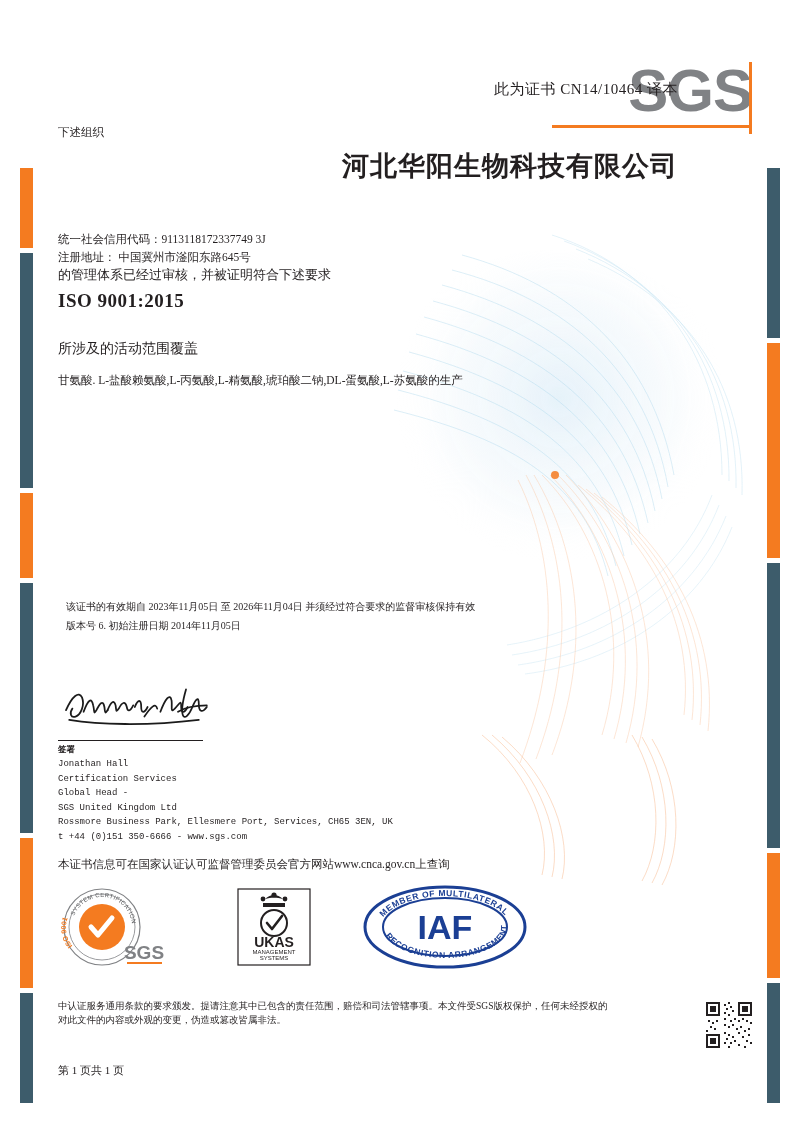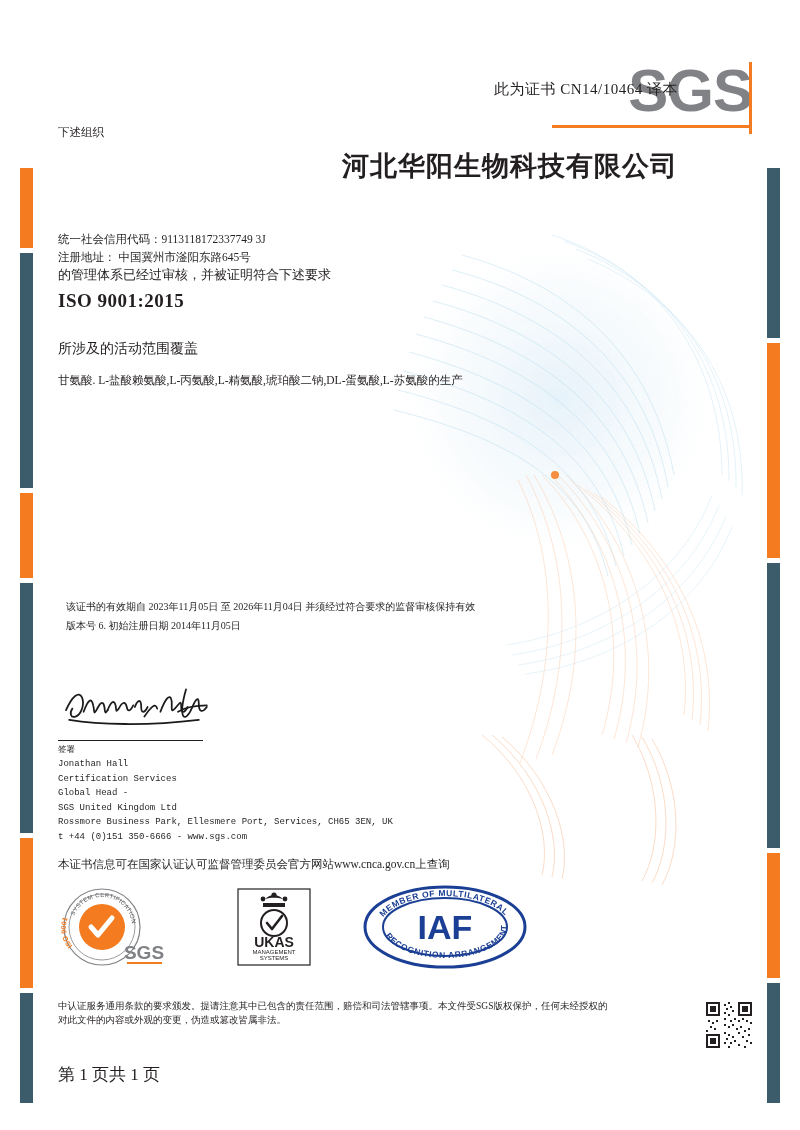--- a/index.html
+++ b/index.html
@@ -155,20 +155,21 @@
   }
   .sig-rule {
     border-top: 1px solid #231f20;
     width: 145px;
     margin-top: 2px;
   }
   .sig-label {
     font-family: "Liberation Mono", monospace;
     font-size: 8.5px;
     margin-top: 3px;
+    font-weight: bold;
   }
   .sig-details {
     font-family: "Liberation Mono", monospace;
     font-size: 9px;
     line-height: 12.5px;
     margin-top: 2px;
     white-space: pre;
   }
   .cnca-line {
     position: absolute;
@@ -200,21 +201,21 @@
     color: #2b4e9b;
     font-family: "Liberation Serif", serif;
     font-size: 9.5px;
   }
   .footer-row { display: flex; }
   .footer-text { width: 455px; }
   .page-number {
     position: absolute;
     left: 58px;
     top: 1063px;
-    font-size: 17px;
+    font-size: 11px;
   }
 
   
   .qr {
     position: absolute;
     right: 48px;
     top: 1002px;
     width: 46px;
     height: 46px;
   }

